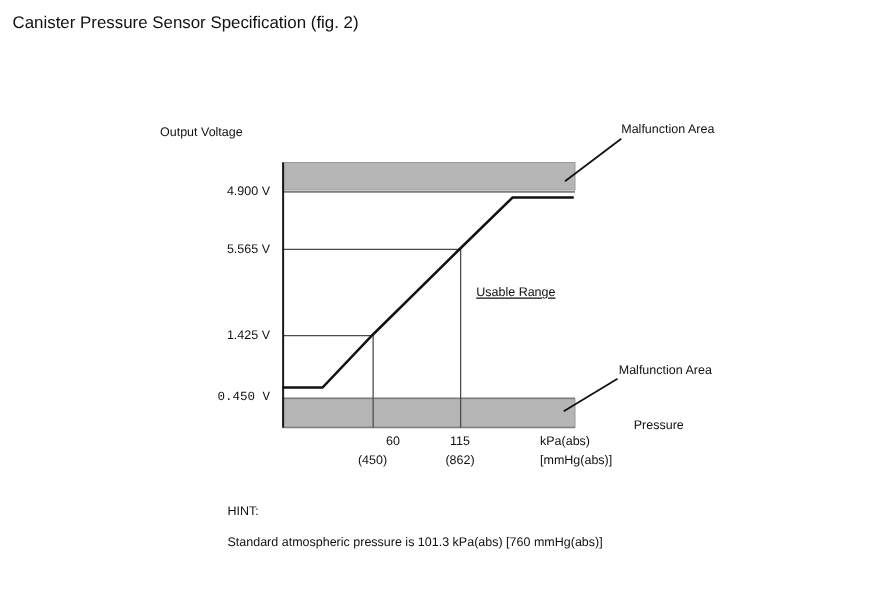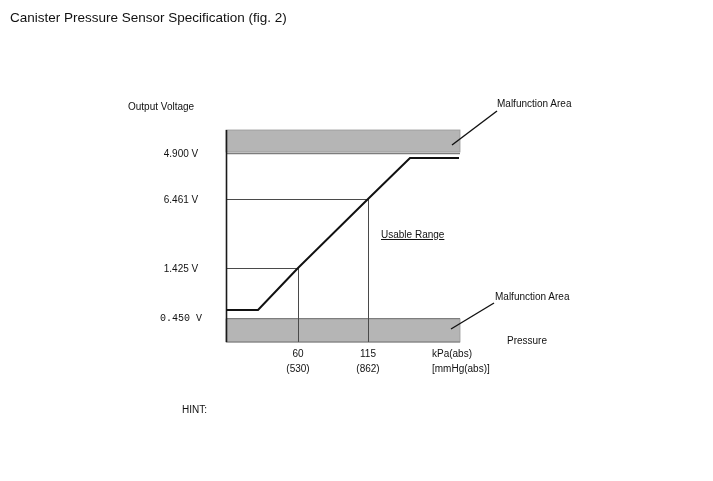--- a/index.html
+++ b/index.html
@@ -18,31 +18,31 @@
   }
   .t {
     position: absolute;
     font-size: 10px;
     line-height: 14px;
     white-space: nowrap;
     color: #111111;
   }
   .title { left: 10px; top: 11px; font-size: 13.5px; }
   .y-axis-title { left: 128px; top: 100px; }
-  .ytick { left: 146px; width: 70px; text-align: center; }
+  .ytick { left: 146px; width: 70px; text-align: right; }
   .ytick-0 { top: 147px; }
   .ytick-1 { top: 193px; }
   .ytick-2 { top: 262px; }
   .ytick-3 { top: 312px; font-family: Liberation Mono, monospace; }
   .malf-top { left: 497px; top: 97px; }
   .usable { left: 381px; top: 228px; text-decoration: underline; }
   .malf-bottom { left: 495px; top: 290px; }
   .pressure { left: 507px; top: 334px; text-align: center; }
   .xtick { width: 44px; text-align: center; }
-  .x60  { left: 276px; top: 347px; }
+  .x60  { left: 276px; top: 347px; text-align: right; }
   .x60b { left: 276px; top: 362px; }
   .x115  { left: 346px; top: 347px; }
   .x115b { left: 346px; top: 362px; }
   .xunits  { left: 432px; top: 347px; }
   .xunitsb { left: 432px; top: 362px; }
   .hint-label { left: 182px; top: 403px; }
   .hint-text  { left: 182px; top: 428px; }
   svg.plot {
     position: absolute;
     left: 0; top: 0;
@@ -73,32 +73,33 @@
 
     <line x1="497" y1="111" x2="452" y2="145" stroke="#111111" stroke-width="1.4"></line>
     <line x1="494" y1="303" x2="451" y2="329" stroke="#111111" stroke-width="1.4"></line>
   </svg>
 
   <div class="t title">Canister Pressure Sensor Specification (fig. 2)</div>
 
   <div class="t y-axis-title">Output Voltage</div>
 
   <div class="t ytick ytick-0">4.900 V</div>
-  <div class="t ytick ytick-1">6.461 V</div>
+  <div class="t ytick ytick-1">5.565 V</div>
   <div class="t ytick ytick-2">1.425 V</div>
   <div class="t ytick ytick-3">0.450 V</div>
 
   <div class="t malf-top">Malfunction Area</div>
   <div class="t usable">Usable Range</div>
   <div class="t malf-bottom">Malfunction Area</div>
 
   <div class="t pressure">Pressure</div>
 
   <div class="t xtick x60">60</div>
-  <div class="t xtick x60b">(530)</div>
+  <div class="t xtick x60b">(450)</div>
   <div class="t xtick x115">115</div>
   <div class="t xtick x115b">(862)</div>
   <div class="t xunits">kPa(abs)</div>
   <div class="t xunitsb">[mmHg(abs)]</div>
 
   <div class="t hint-label">HINT:</div>
+  <div class="t hint-text">Standard atmospheric pressure is 101.3 kPa(abs) [760 mmHg(abs)]</div>
 
 </div>
 
 </body></html>

